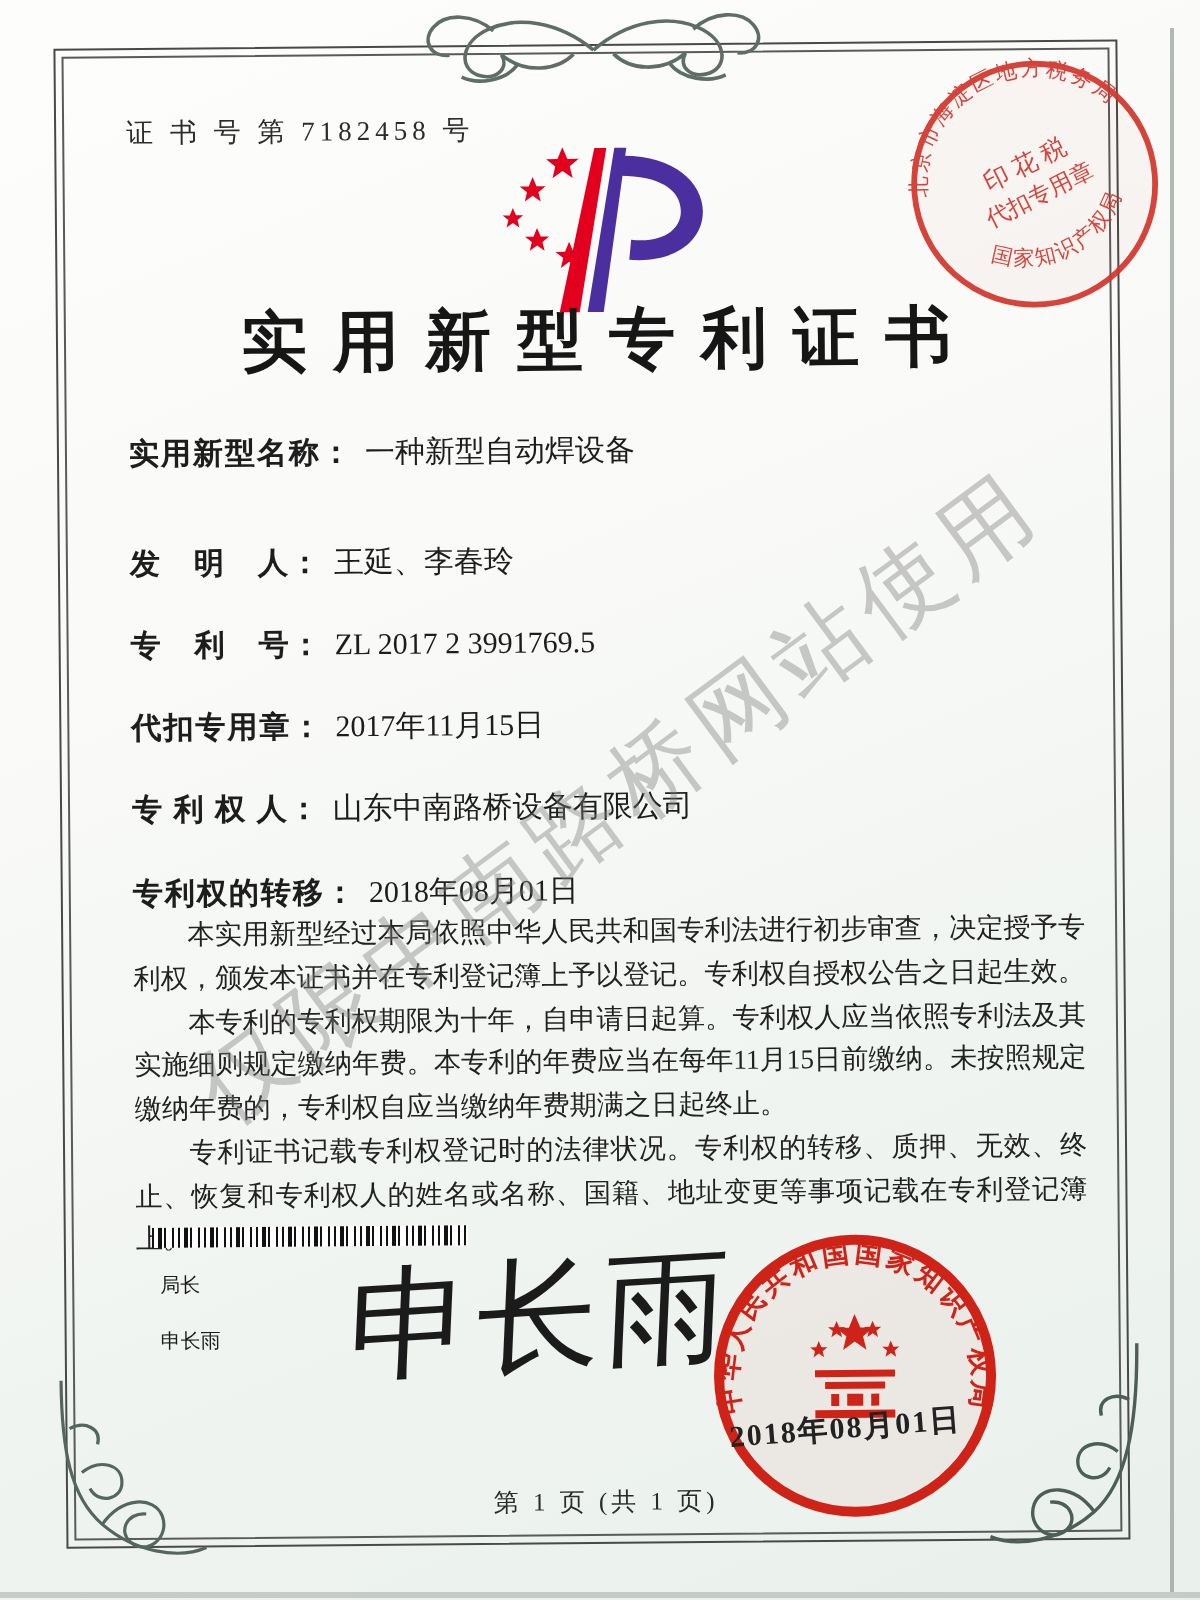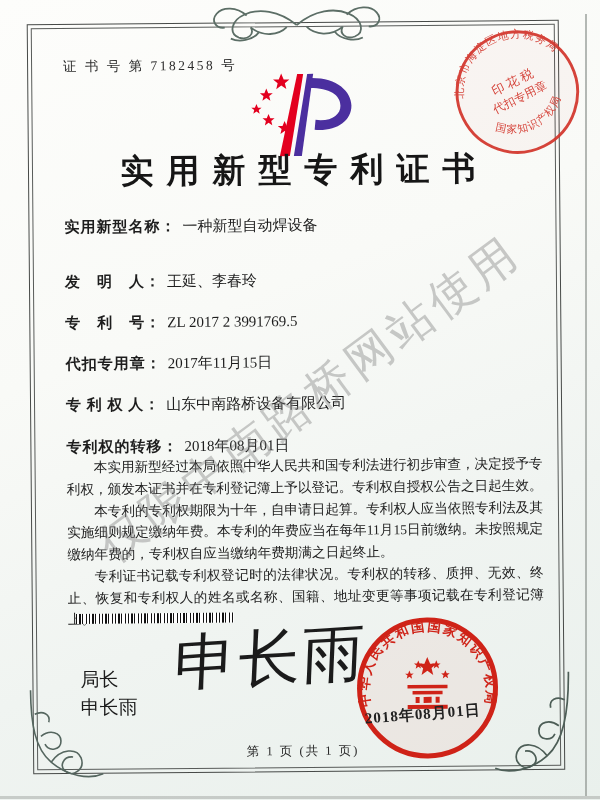--- a/index.html
+++ b/index.html
@@ -20,21 +20,21 @@
   .title{position:absolute;left:0;right:0;top:148px;text-align:center;font-size:33px;font-weight:700;
          color:#161616;letter-spacing:13px;text-indent:13px;}
   .row{position:absolute;left:66px;font-size:15px;color:#1d1d1d;white-space:nowrap;}
   .row .lbl{font-weight:700;letter-spacing:1px;text-align:center;}
   .row .val{margin-left:6px;}
   .val-sans{font-family:"Liberation Sans","DejaVu Sans",sans-serif;}
   .paras{position:absolute;left:66px;top:455px;width:476px;color:#222;}
   .paras p{margin:0;text-indent:2em;font-size:13.6px;line-height:1.6;text-align:justify;}
   .barcode{position:absolute;left:74px;top:612px;width:158px;height:10px;
     background:repeating-linear-gradient(90deg,#111 0 1px,#fff 1px 3px,#111 3px 5px,#fff 5px 6px,#111 6px 7px,#fff 7px 10px,#111 10px 11px,#fff 11px 13px);}
-  .signer{position:absolute;left:78px;top:664px;font-size:19px;line-height:28px;color:#1c1c1c;
+  .signer{position:absolute;left:78px;top:628px;font-size:10px;line-height:28px;color:#1c1c1c;
           font-family:"Liberation Sans","DejaVu Sans",sans-serif;}
   .signature{position:absolute;left:172px;top:616px;font-size:62px;color:#1b1b1b;
              transform:rotate(-3deg) skewX(-6deg);letter-spacing:2px;white-space:nowrap;}
   .seal{position:absolute;left:350px;top:614px;}
   .seal-date{position:absolute;left:362px;top:706px;font-size:15px;font-weight:700;color:#222;
              letter-spacing:1px;transform:rotate(-4deg);white-space:nowrap;}
   .footer{position:absolute;left:0;right:0;top:743px;text-align:center;font-size:12.5px;
           letter-spacing:2px;color:#2a2a2a;}
   .watermark{position:absolute;left:-20px;top:368px;width:660px;text-align:center;font-size:46px;
              letter-spacing:5px;color:rgba(125,125,125,.40);transform:rotate(-36deg);

